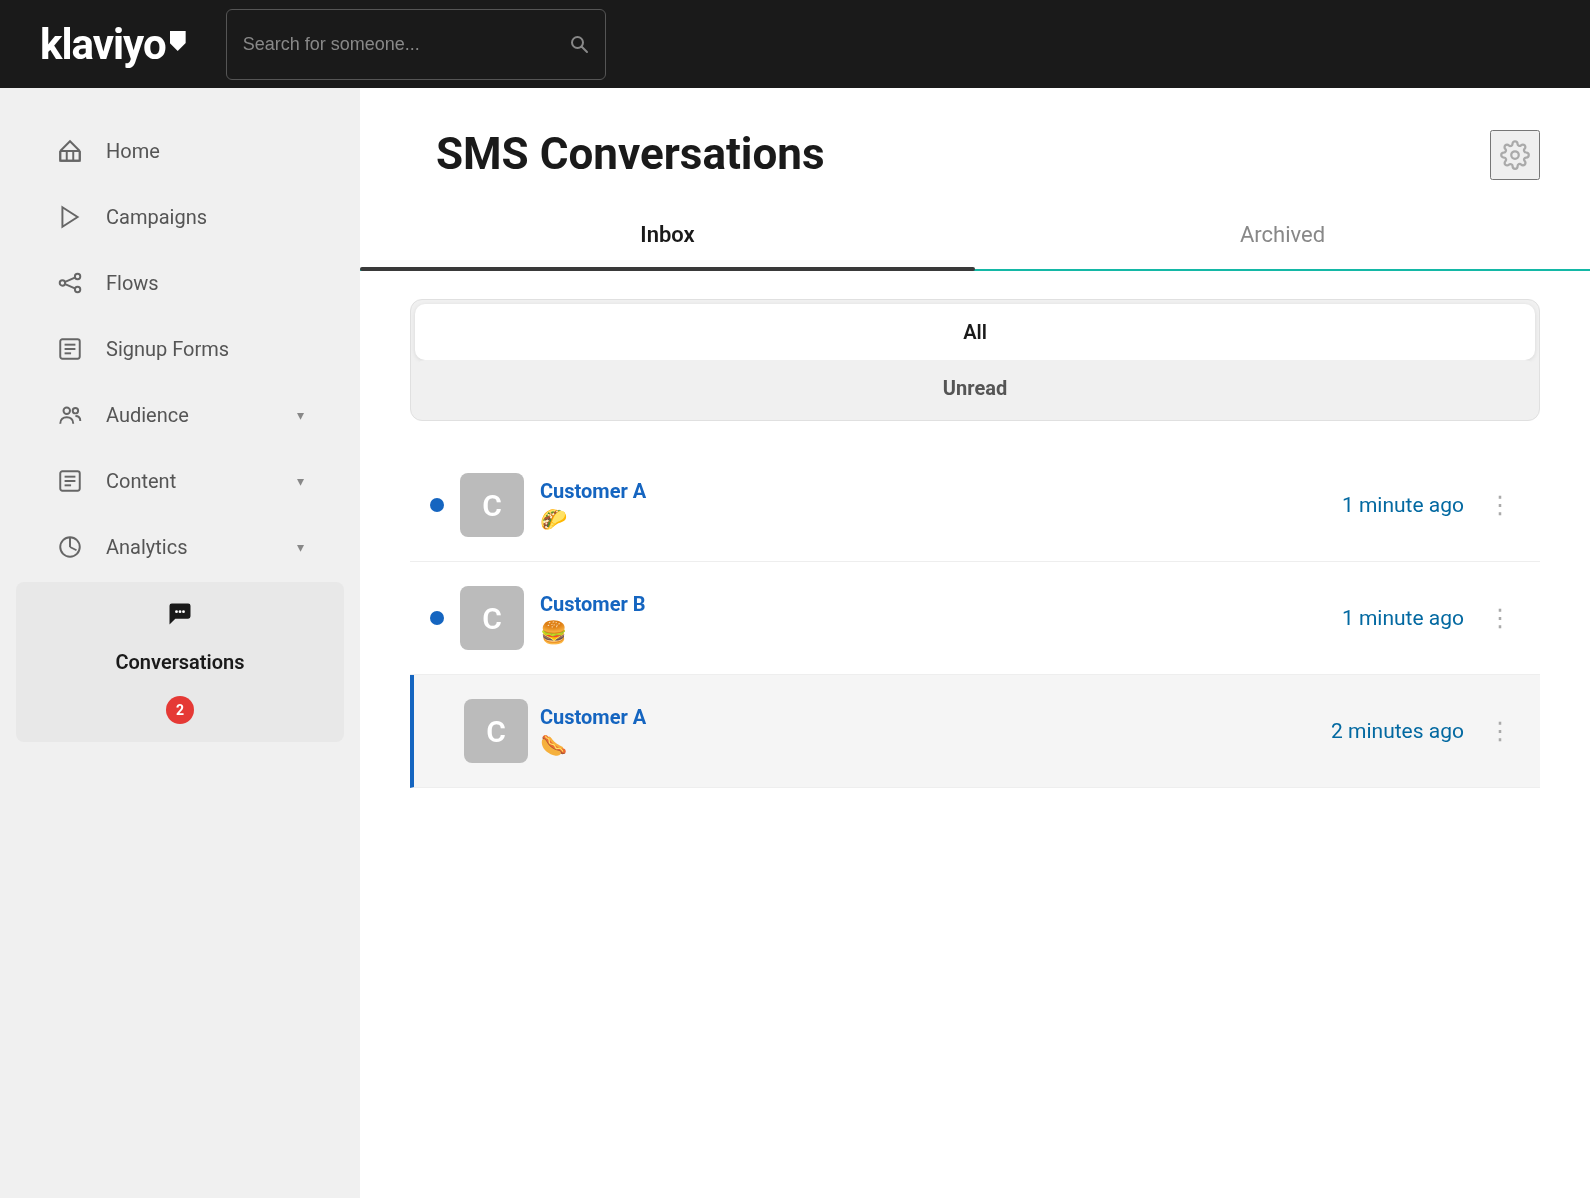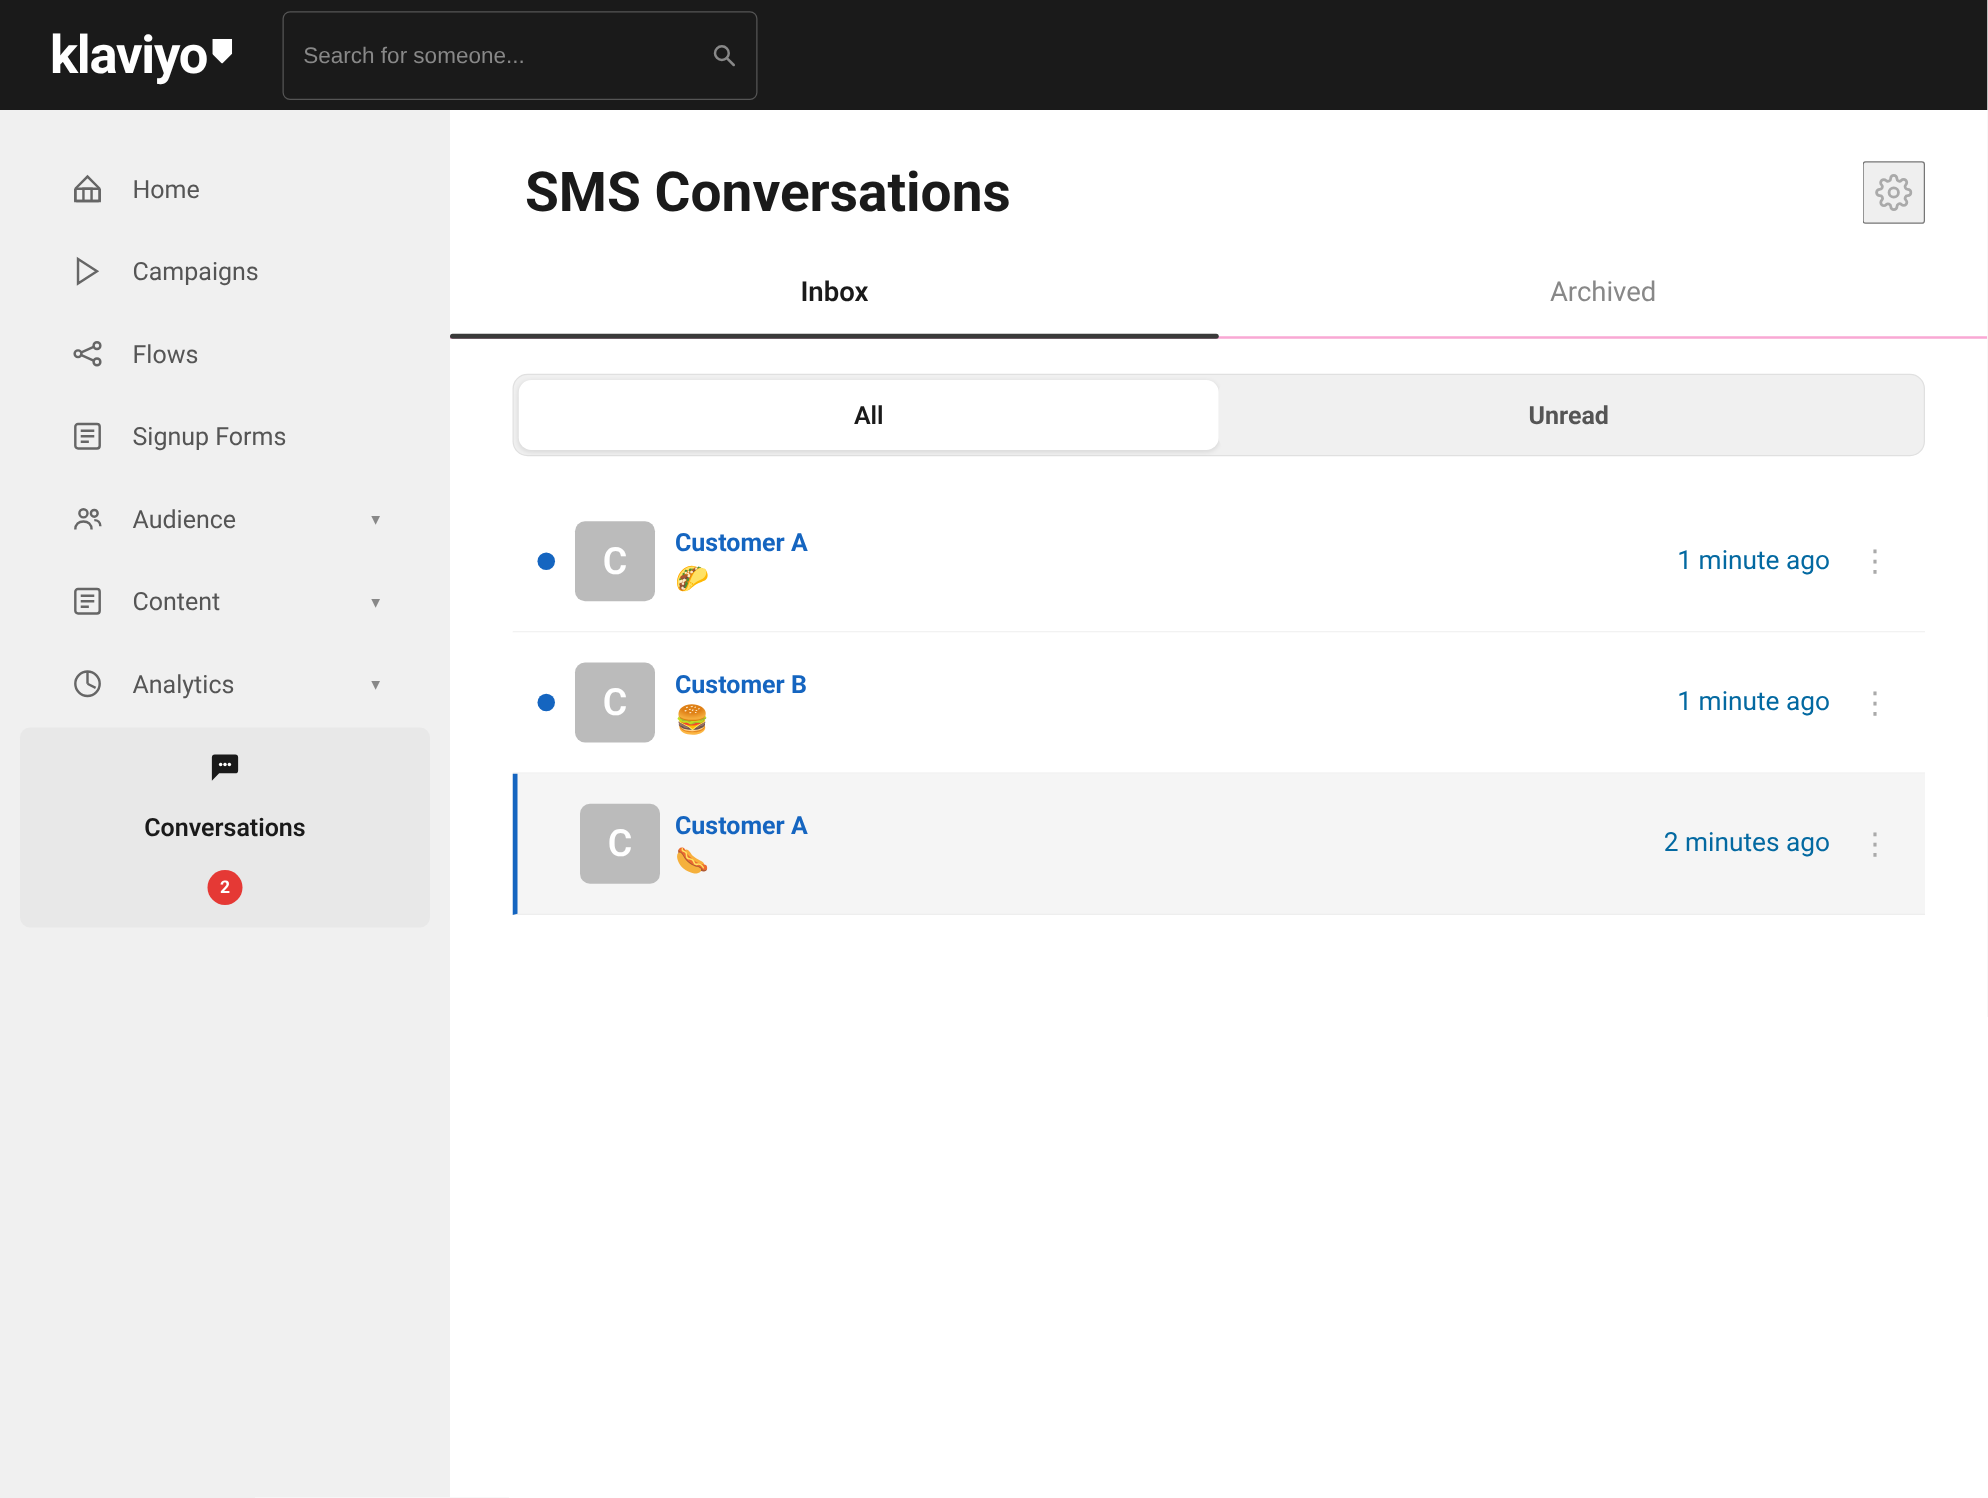--- a/index.html
+++ b/index.html
@@ -111,43 +111,43 @@
     
     .content {
       flex: 1;
       background: white;
       display: flex;
       flex-direction: column;
       overflow: hidden;
     }
 
     .content-header {
-      padding: 40px 50px 0 60px;
-      display: flex;
-      align-items: center;
+      padding: 40px 50px 0 76px;
+      display: flex;
+      align-items: flex-end;
       justify-content: space-between;
     }
     .page-title {
       font-size: 44px;
       font-weight: 700;
       color: #1a1a1a;
     }
     .gear-btn {
       font-size: 28px;
       color: #aaa;
       cursor: pointer;
       padding: 8px;
     }
 
     
     .tabs {
       display: flex;
       padding: 0 0;
       margin-top: 20px;
-      border-bottom: 2px solid #f9a8d4;
+      border-bottom: 2px solid #14b8a6;
     }
     .tab {
       flex: 1;
       text-align: center;
       padding: 22px 0;
       font-size: 22px;
       color: #888;
       cursor: pointer;
       position: relative;
     }
@@ -169,20 +169,21 @@
     
     .filter-row {
       display: flex;
       margin: 28px 0;
       gap: 0;
       background: #f0f0f0;
       border-radius: 12px;
       padding: 4px;
       margin-left: 0;
       border: 1px solid #e0e0e0;
+      flex-direction: column;
     }
     .filter-btn {
       flex: 1;
       padding: 16px;
       text-align: center;
       font-size: 20px;
       cursor: pointer;
       border-radius: 10px;
       font-weight: 700;
     }

